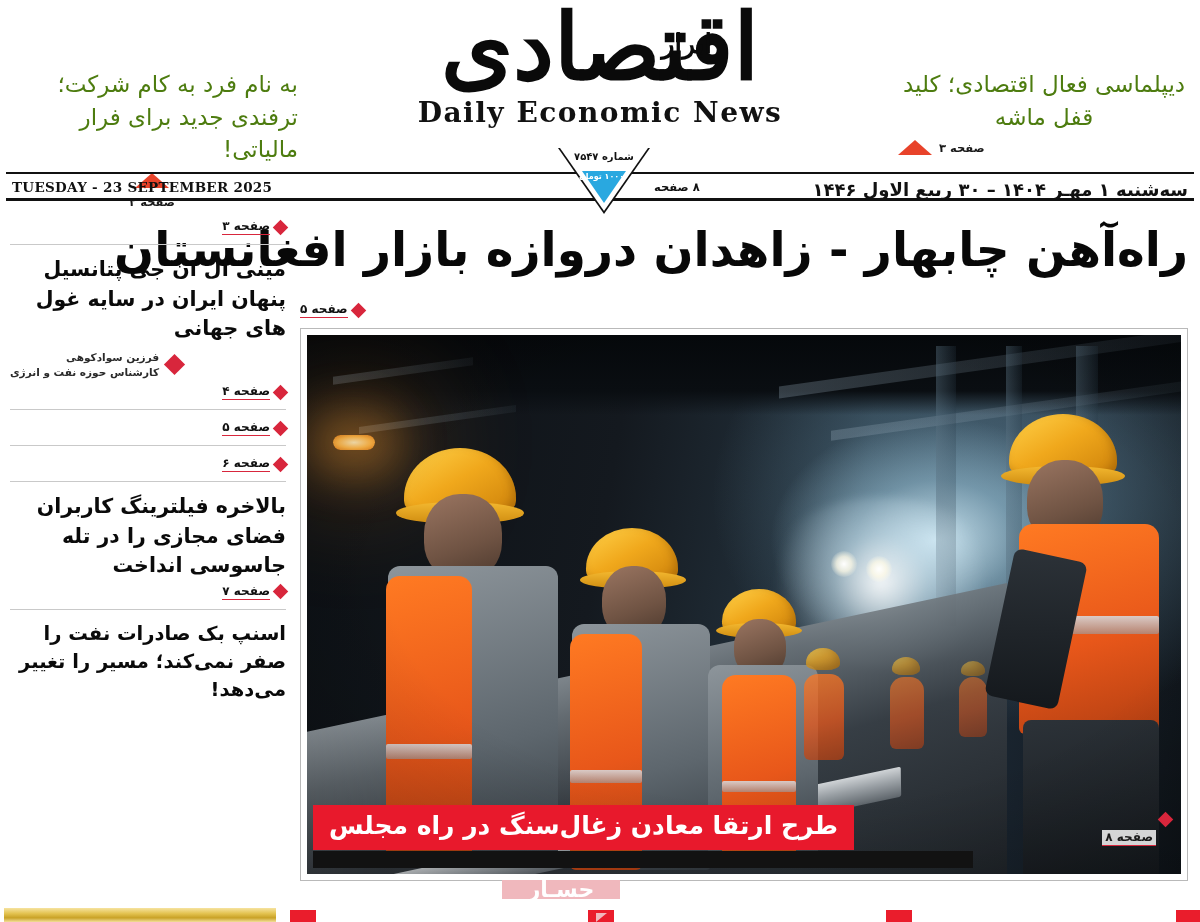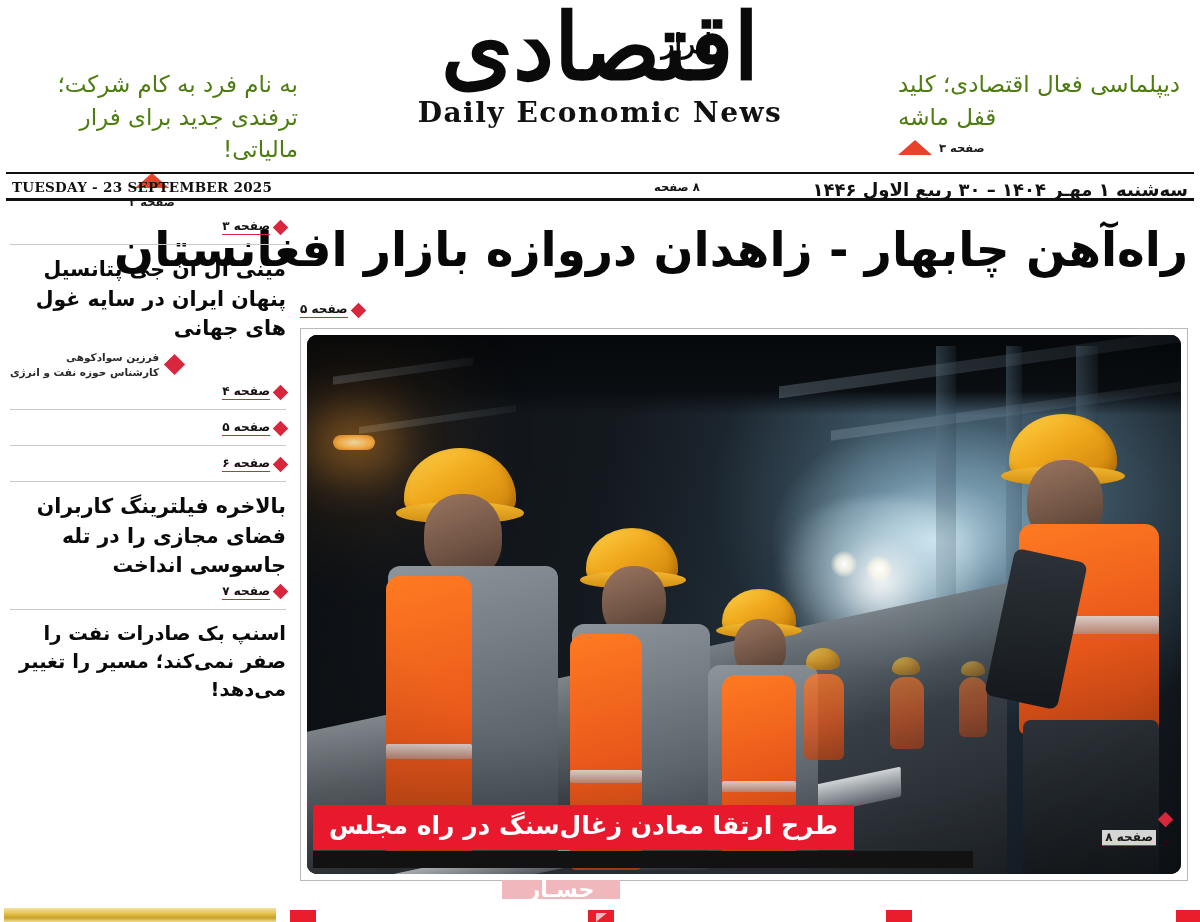--- a/index.html
+++ b/index.html
@@ -120,21 +120,21 @@
     direction: rtl;
   }
 
   
   .teaser {
     position: absolute;
     top: 68px;
     width: 292px;
   }
   .teaser-left  { left: 6px;  text-align: right; }
-  .teaser-right { right: 10px; text-align: left; }
+  .teaser-right { right: 10px; text-align: center; }
   .teaser-title {
     font-size: 23px;
     font-weight: 400;
     line-height: 1.42;
     color: #4d7c0f;
     direction: rtl;
   }
   .teaser-pagerow {
     margin-top: 7px;
     display: flex;
@@ -308,21 +308,20 @@
     border: 1px solid #b9b9b9;
     padding: 6px;
     box-sizing: border-box;
   }
   .photo {
     position: relative;
     width: 100%;
     height: 100%;
     overflow: hidden;
     background: #11161c;
-    border-radius: 10px;
   }
   .ph-bg {
     position: absolute; inset: 0;
     background:
       radial-gradient(ellipse 230px 170px at 72% 38%, rgba(205,232,244,0.95) 0%, rgba(150,190,210,0.55) 35%, rgba(40,60,74,0.0) 72%),
       radial-gradient(ellipse 420px 330px at 80% 30%, rgba(120,165,190,0.55) 0%, rgba(30,46,58,0) 70%),
       linear-gradient(100deg, #0c1014 0%, #14191f 34%, #263642 60%, #1a2530 78%, #0e1318 100%);
   }
   .ph-ceiling {
     position: absolute; left: 0; top: 0; width: 100%; height: 80px;
@@ -523,20 +522,27 @@
 <div class="page">
 
   <div class="masthead">
 
     <div class="masthead-center">
       <div class="logo-arabic">اقتصادی</div>
       <div class="logo-abrar">ابرار</div>
       <div class="logo-english">Daily Economic News</div>
     </div>
 
+    <div class="issue-triangle">
+      <div class="tri-outline"></div>
+      <div class="tri-inner"></div>
+      <div class="tri-blue"></div>
+      <div class="tri-issue-text">شماره ۷۵۴۷</div>
+      <div class="tri-price-text">۱۰۰۰۰ تومان</div>
+    </div>
 
     <div class="teaser teaser-left">
       <div class="teaser-title">به نام فرد به کام شرکت؛ ترفندی جدید برای فرار مالیاتی!</div>
       <div class="teaser-pagerow">
         <span class="tri-marker"></span>
         <span class="teaser-page">صفحه ۲</span>
       </div>
     </div>
 
     <div class="teaser teaser-right">

